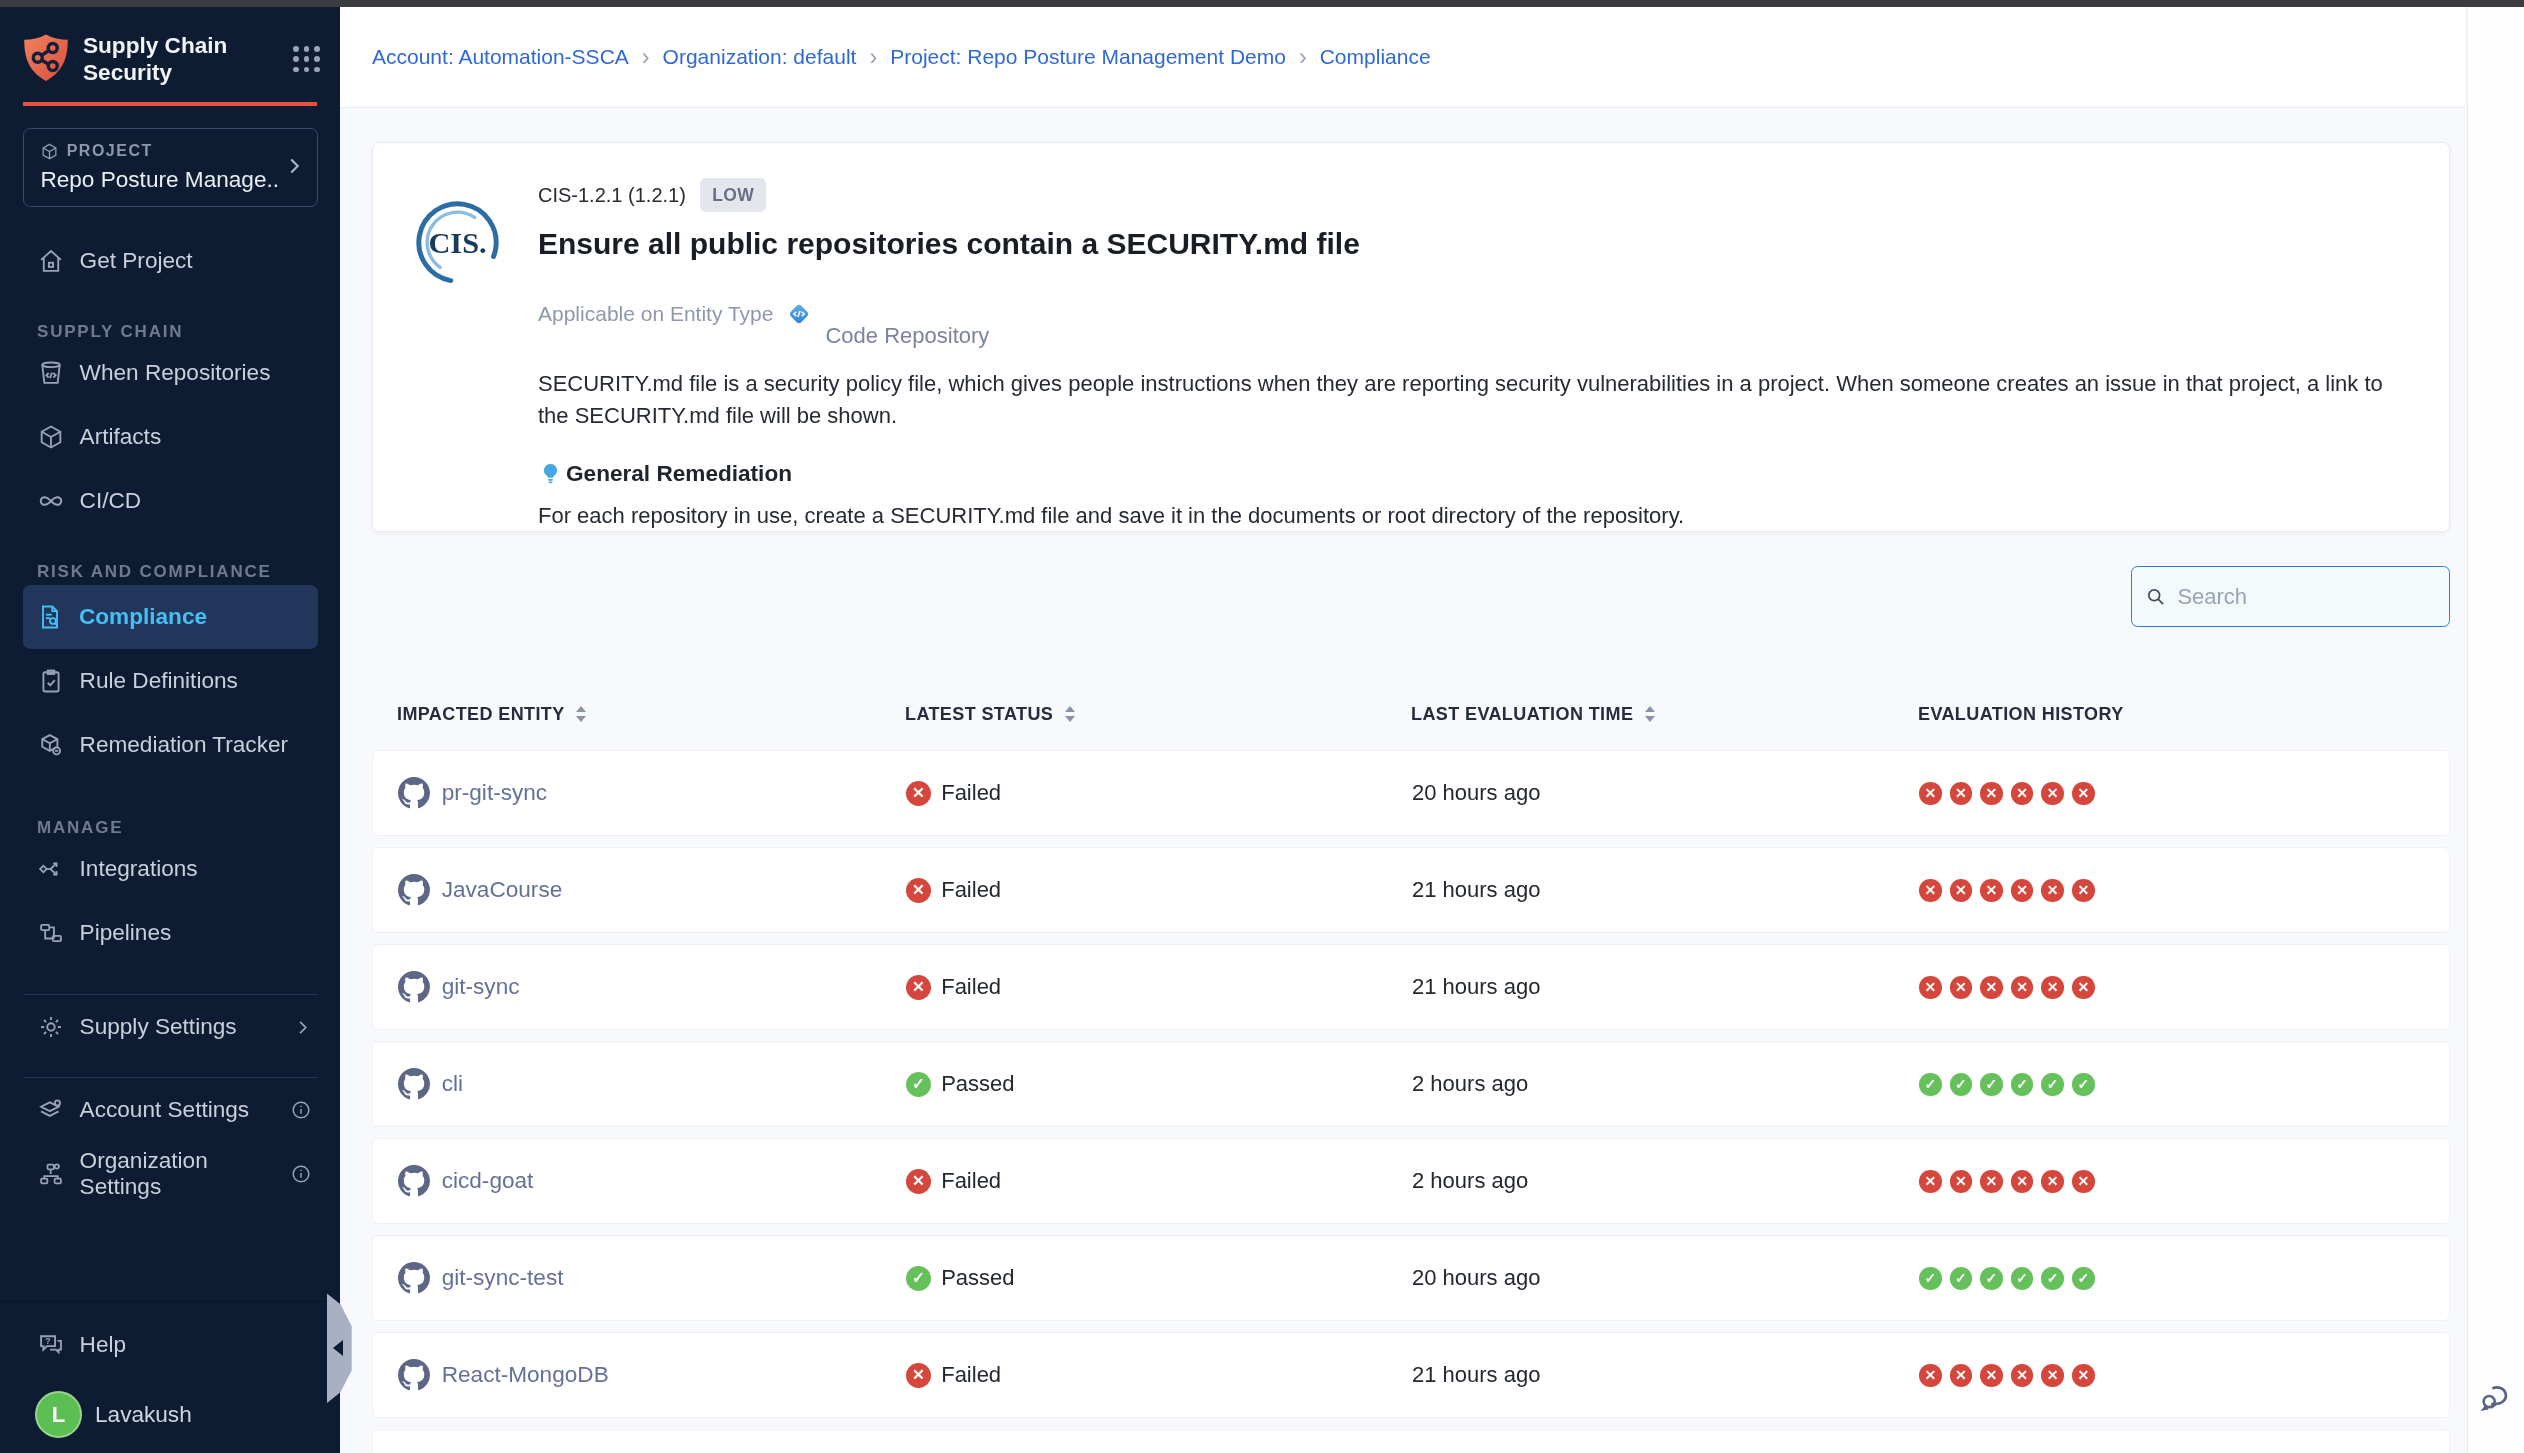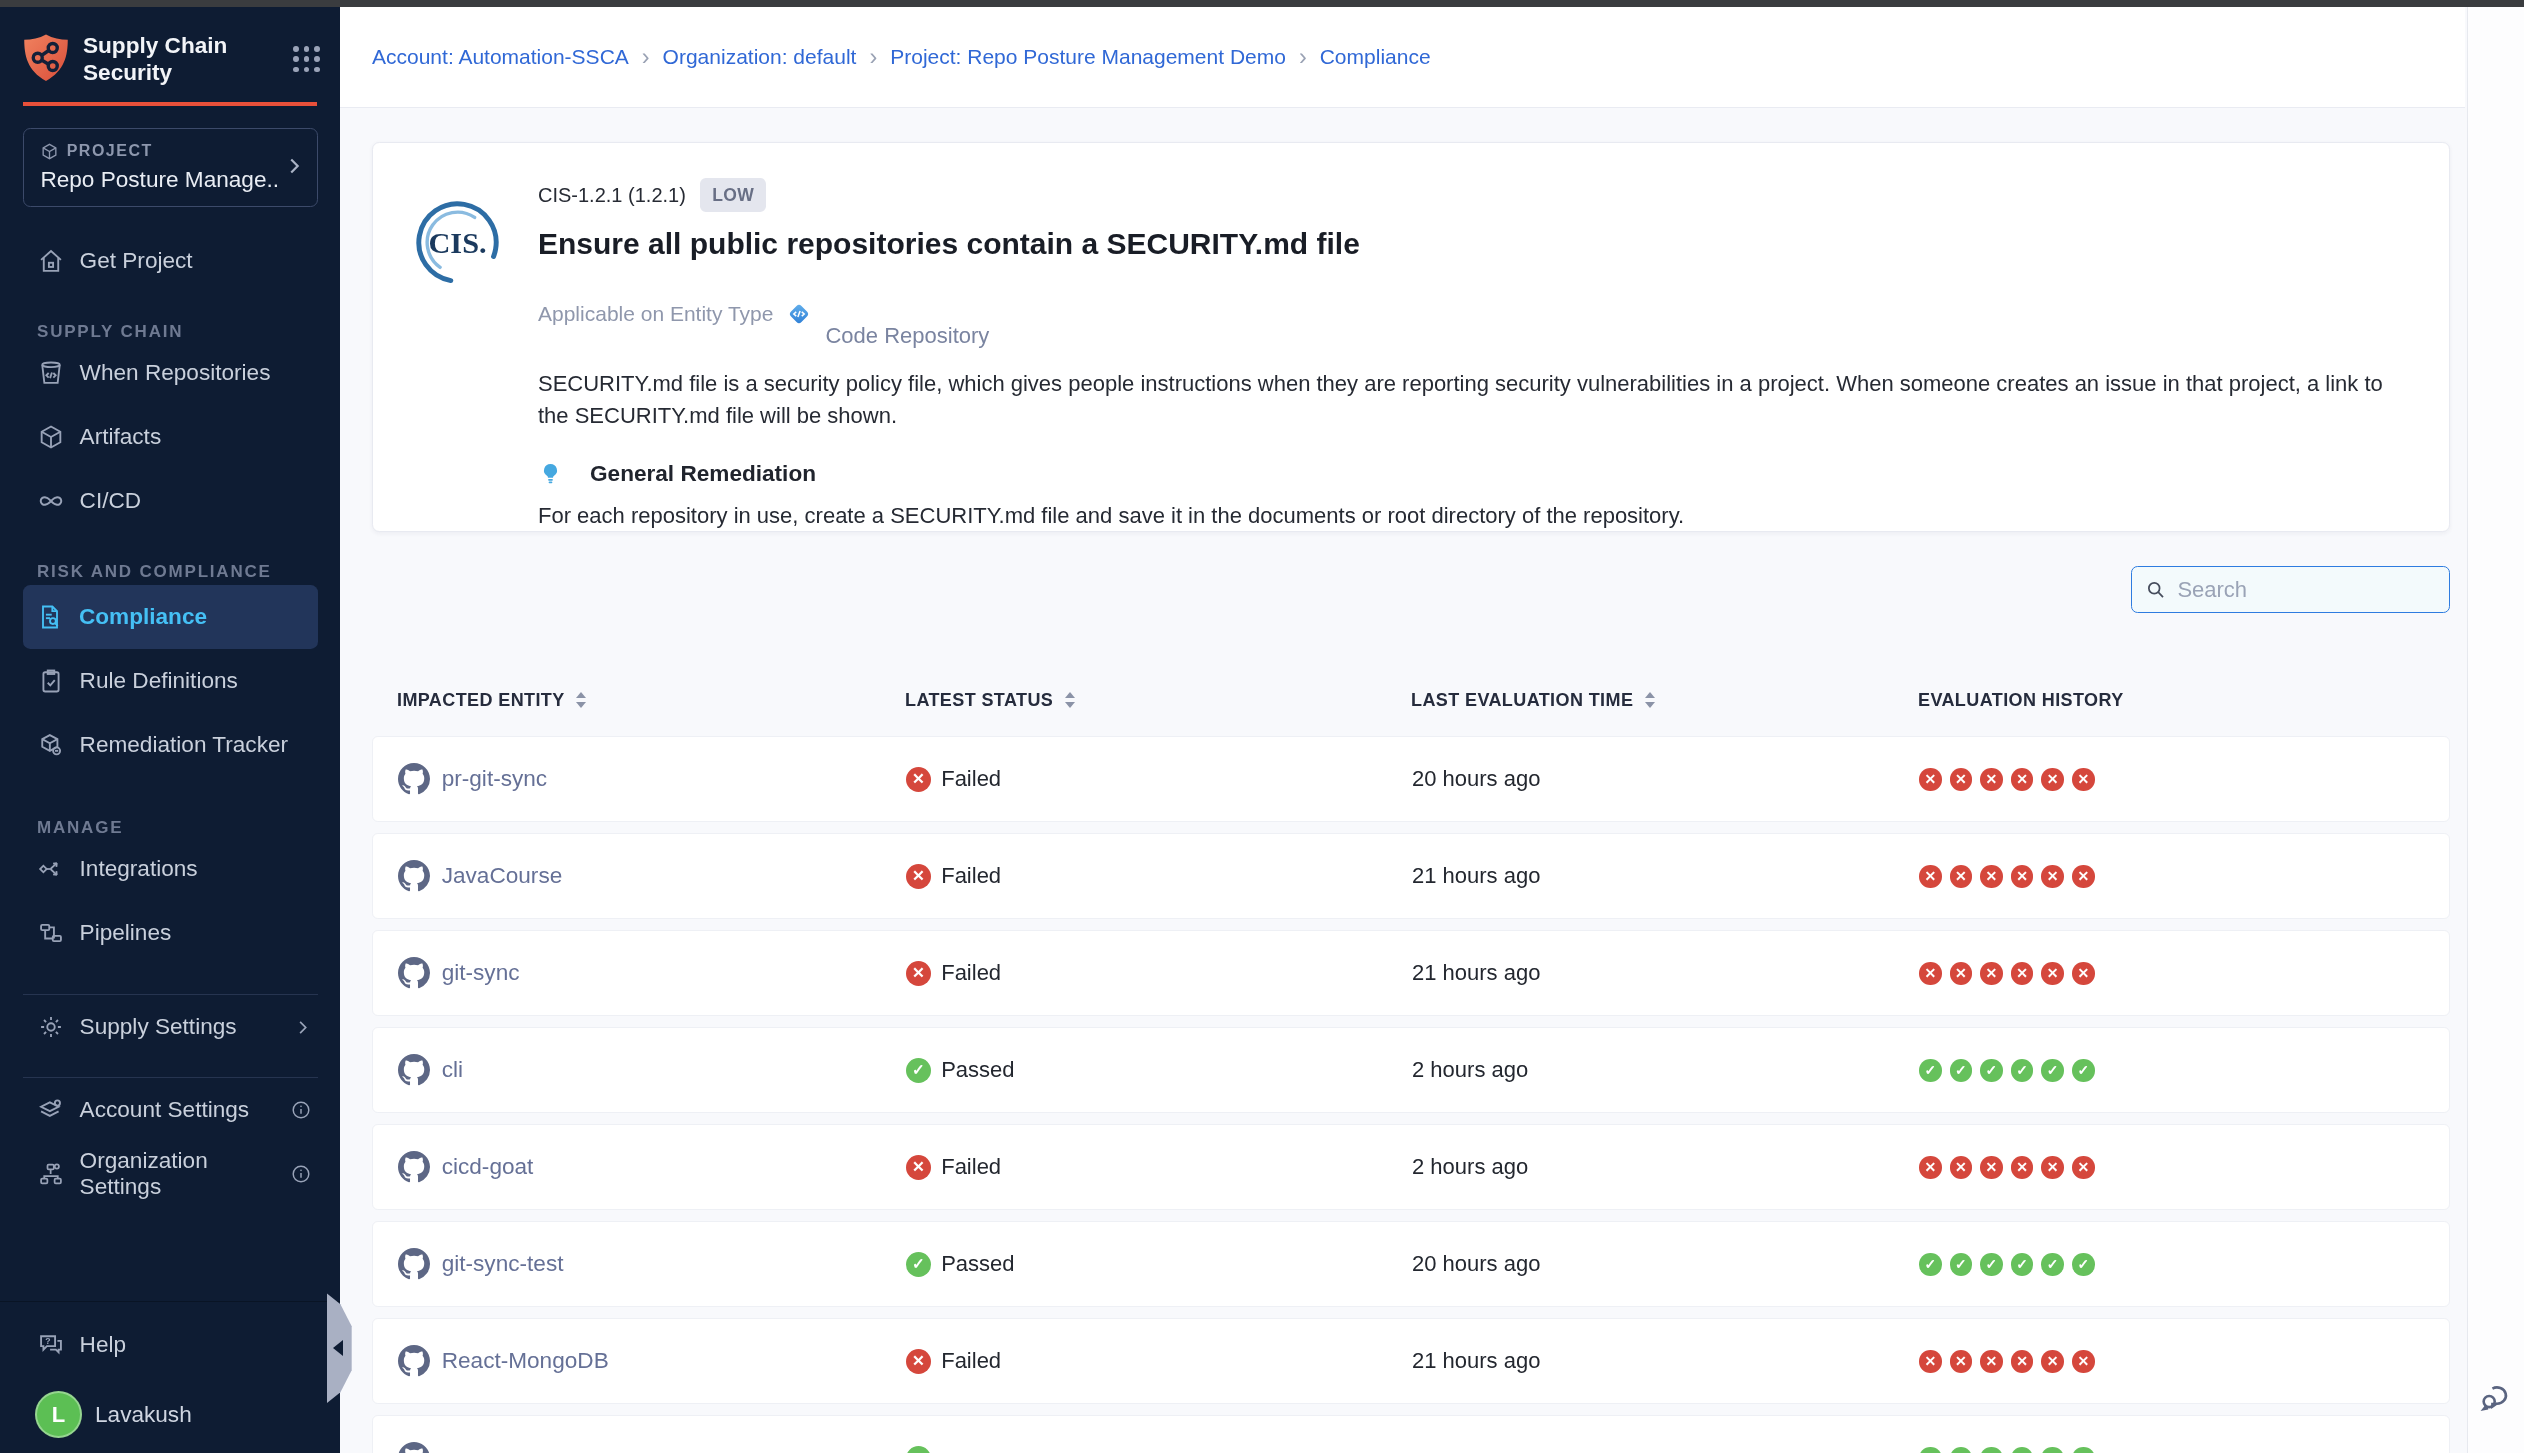--- a/index.html
+++ b/index.html
@@ -59,26 +59,26 @@
   .rule-card { width:2078px; height:390px; background:#fff; border:0.7px solid #e8eaf1; border-radius:7.3px;
     box-shadow:0 1.5px 4.4px rgba(30,40,70,.05); padding:35px 35px 0 39px; display:flex; gap:35px; }
   .cis-logo { flex-shrink:0; margin-top:19px; }
   .rule-head { display:flex; align-items:center; }
   .rule-id { font-size:20px; color:#272b34; }
   .sev-badge { margin-left:14.6px; background:#e4e6ee; color:#686f85; font-size:17.5px; font-weight:700; padding:6.6px 11.7px; border-radius:5.8px; letter-spacing:0.4px; }
   .rule-title { margin-top:14.6px; font-size:30px; font-weight:700; color:#191d26; }
   .applicable { margin-top:17.5px; display:flex; align-items:center; gap:13px; font-size:21px; color:#8f97ac; }
   .entity-type { color:#7a84a0; font-size:22px;margin-top:44px; }
   .rule-desc { margin-top:19px; font-size:22px; line-height:32px; color:#262a33; max-width:1899px; }
-  .rem-head { margin-top:29px; display:flex; gap:27px; }
+  .rem-head { margin-top:29px; display:flex; gap:3px; }
   .rem-title { font-size:22.6px; font-weight:700; color:#20242d; }
   .rem-text { margin-top:16px; font-size:22px; color:#262a33; }
 
   .search-row { width:2078px; display:flex; justify-content:flex-end; margin-top:34px; }
-  .search-box { width:319px; height:47px; background:#f3fafc; border:1.5px solid #2e7ce0; border-radius:6.6px; display:flex; align-items:center; padding:0 11.7px; }
+  .search-box { width:319px; height:61px; background:#f3fafc; border:1.5px solid #2e7ce0; border-radius:6.6px; display:flex; align-items:center; padding:0 11.7px; }
   .search-box svg { flex-shrink:0; color:#454c5c; }
   .caret { width:1.5px; height:26px; background:#20242c; margin:0 1.5px 0 8.8px; }
   .search-input { flex:1; border:none; outline:none; background:transparent; font-size:22px; color:#20242c; font-family:"Liberation Sans",sans-serif; }
   .search-input::placeholder { color:#9aa3b6; }
 
   .t-grid { display:grid; grid-template-columns:508px 506px 507px auto; align-items:center; padding-left:25px; }
   .thead { width:2078px; margin-top:70px; height:34px; }
   .th { display:flex; align-items:center; font-size:18px; font-weight:700; letter-spacing:0.4px; color:#262c3d; }
   .sort { display:inline-flex; flex-direction:column; gap:3.7px; margin-left:11.7px; cursor:pointer; }
   .sort i { width:0; height:0; border-left:5.8px solid transparent; border-right:5.8px solid transparent; }

